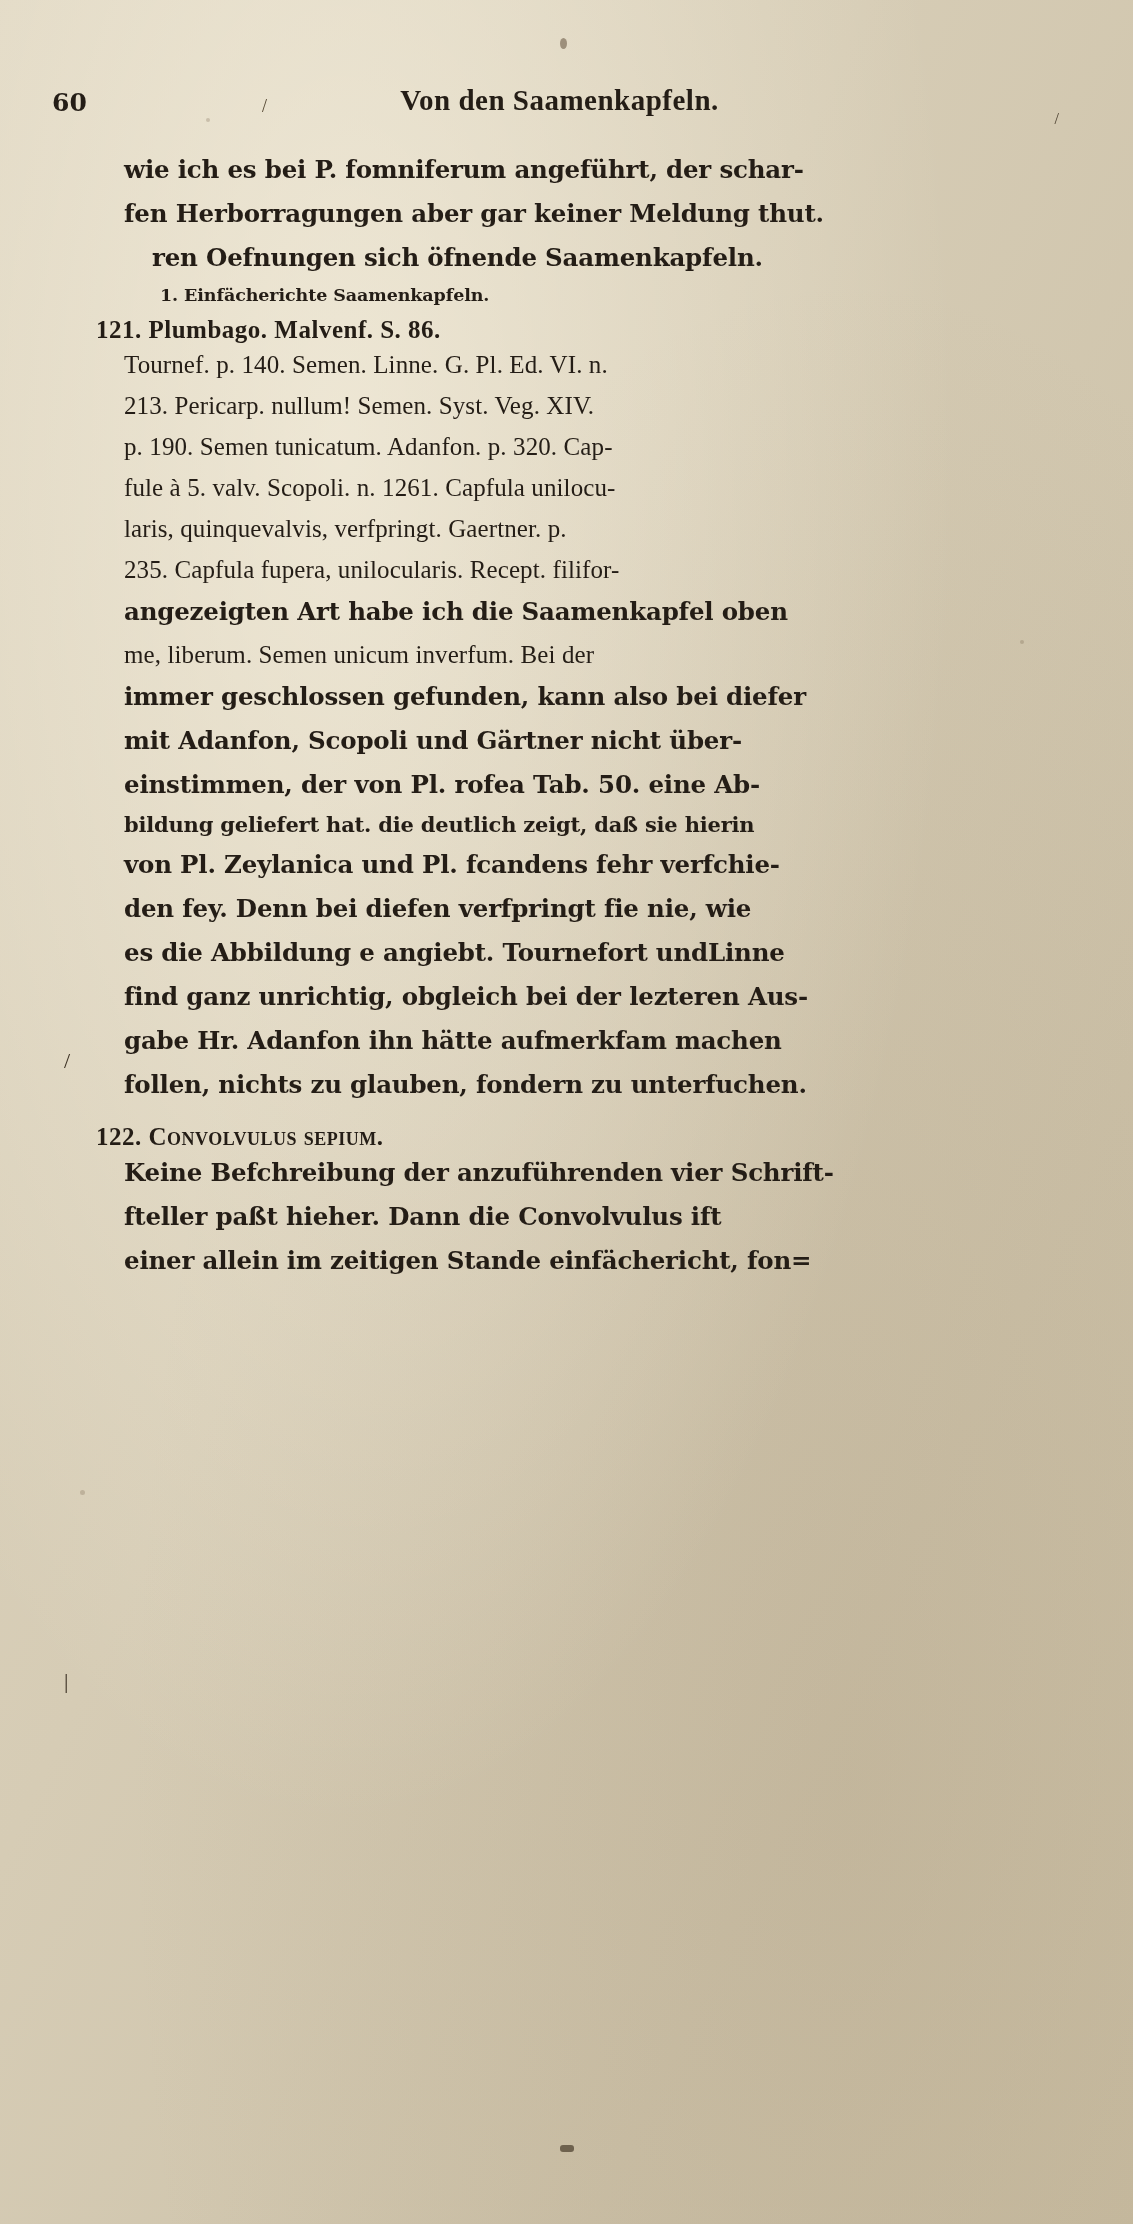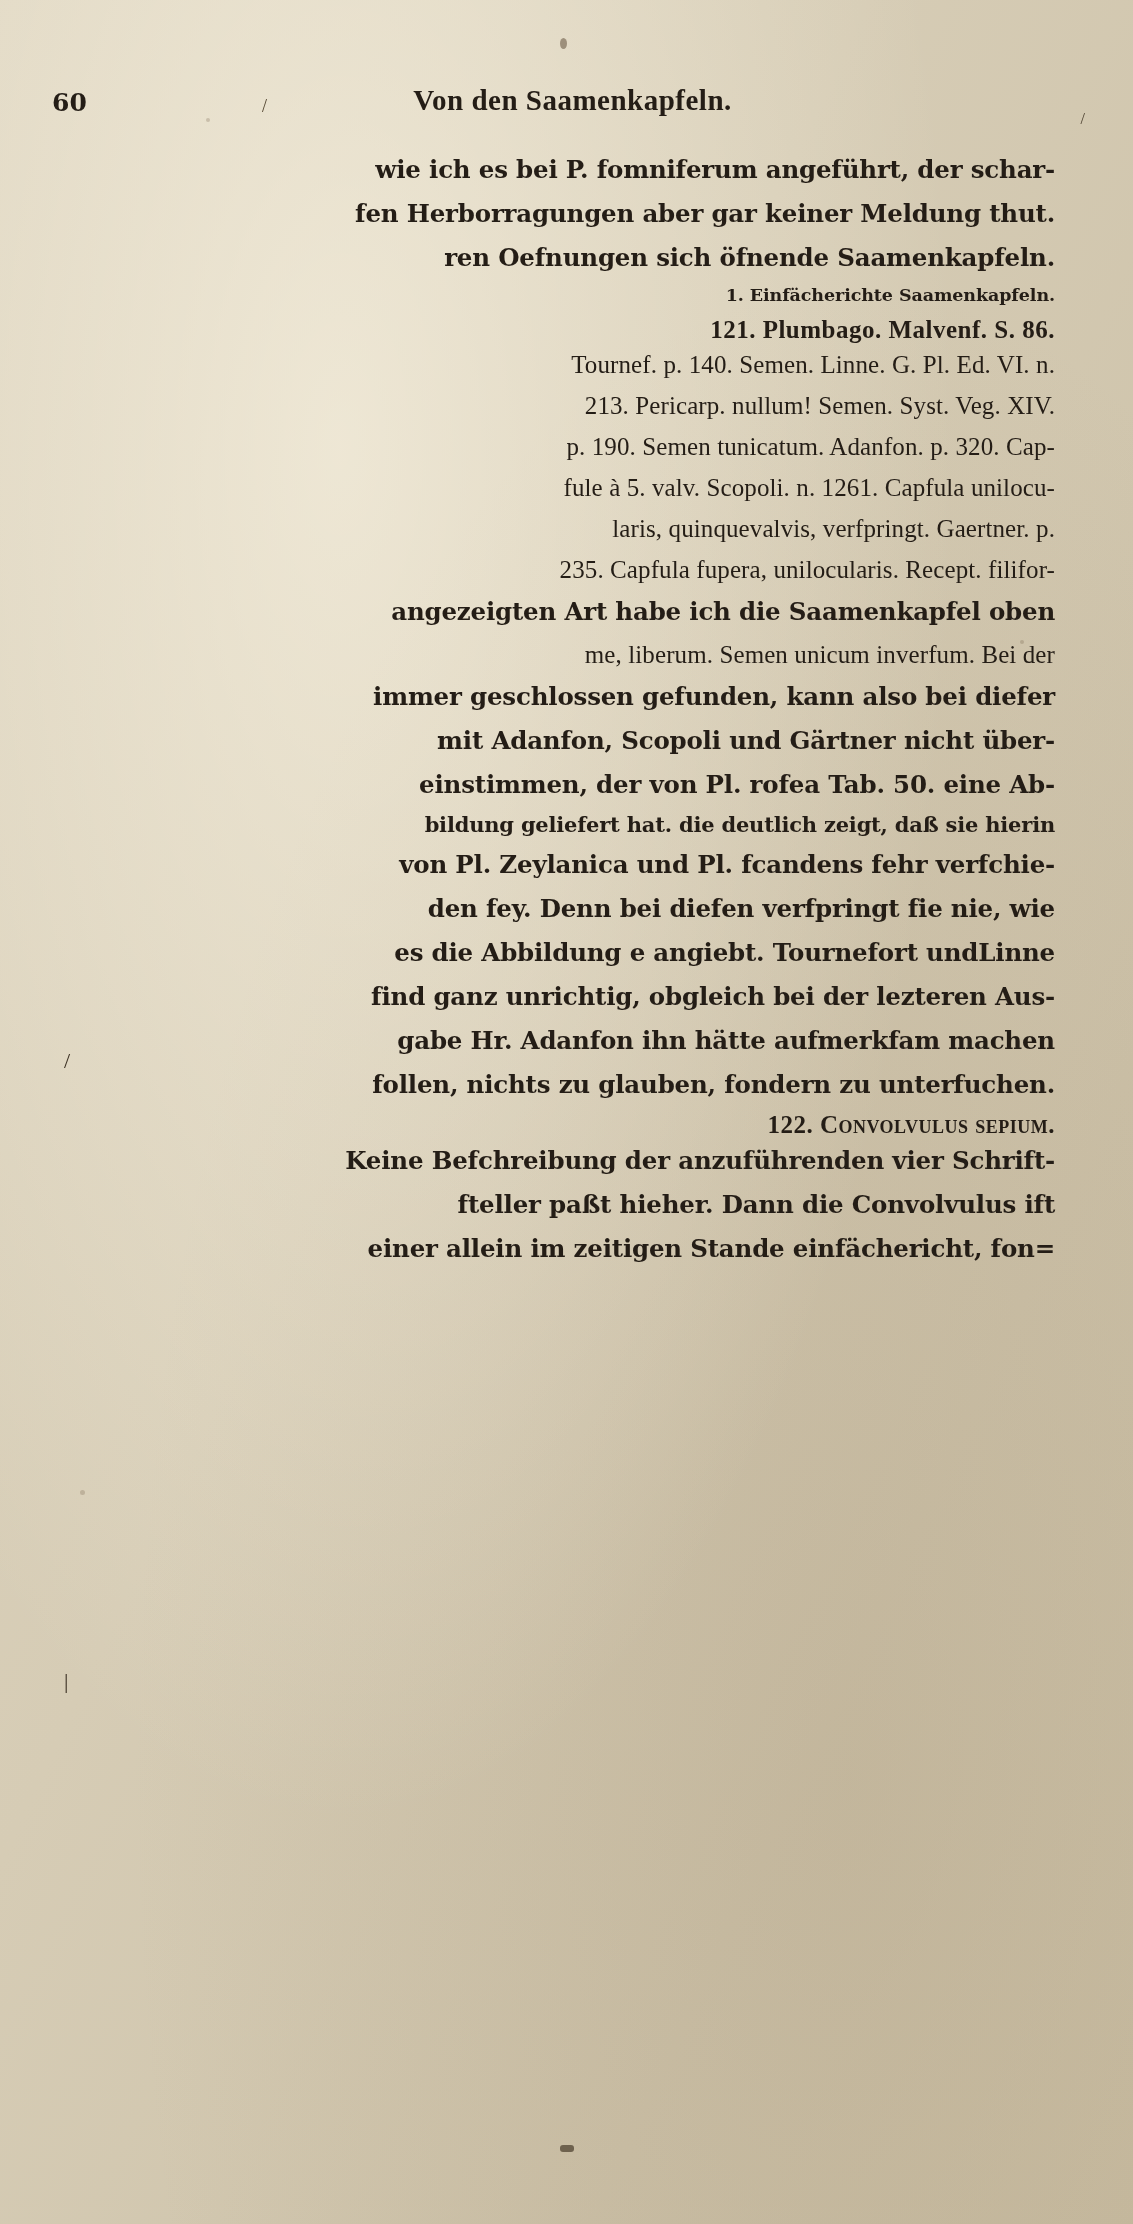--- a/index.html
+++ b/index.html
@@ -32,21 +32,21 @@
   .content {
     position: absolute;
     left: 0; top: 0; right: 0; bottom: 0;
   }
 
   
   .header {
     position: absolute;
     top: 88px;
     left: 52px;
-    right: 40px;
+    right: 66px;
     height: 40px;
   }
   .pagenum {
     position: absolute;
     left: 0;
     top: 0;
     font-family: "DejaVu Serif", serif;
     font-weight: bold;
     font-size: 25px;
     letter-spacing: 0px;
@@ -80,21 +80,20 @@
   .body-block {
     position: absolute;
     left: 96px;
     right: 78px;
     top: 148px;
   }
 
   .ln {
     margin: 0;
     white-space: nowrap;
-    text-align: right;
   }
 
   
   .frak {
     font-family: "DejaVu Serif", serif;
     font-size: 24.5px;
     line-height: 44px;
     letter-spacing: -0.2px;
     font-weight: 600;
   }
@@ -201,21 +200,21 @@
     <p class="ln frak indent1">einstimmen, der von Pl. rofea Tab. 50. eine Ab-</p>
     <p class="ln frak-sm indent1">bildung geliefert hat. die deutlich zeigt, daß sie hierin</p>
     <p class="ln frak indent1">von Pl. Zeylanica und Pl. fcandens fehr verfchie-</p>
     <p class="ln frak indent1">den fey. Denn bei diefen verfpringt fie nie, wie</p>
     <p class="ln frak indent1">es die Abbildung e angiebt. Tournefort undLinne</p>
     <p class="ln frak indent1">find ganz unrichtig, obgleich bei der lezteren Aus-</p>
     <p class="ln frak indent1">gabe Hr. Adanfon ihn hätte aufmerkfam machen</p>
     <p class="ln frak indent1">follen, nichts zu glauben, fondern zu unterfuchen.</p>
 
 
-    <p class="ln entry-num sc" style="margin-top:4px;">122. Convolvulus sepium.</p>
+    <p class="ln entry-num sc" style="margin-top:16px;">122. Convolvulus sepium.</p>
 
     <p class="ln frak indent1">Keine Befchreibung der anzuführenden vier Schrift-</p>
     <p class="ln frak indent1">fteller paßt hieher. Dann die Convolvulus ift</p>
     <p class="ln frak indent1">einer allein im zeitigen Stande einfächericht, fon=</p>
 
   </div>
 
   <span class="marginal-dash" style="top:1048px;">/</span>
   <span class="marginal-dash" style="top:1668px;">|</span>
 

